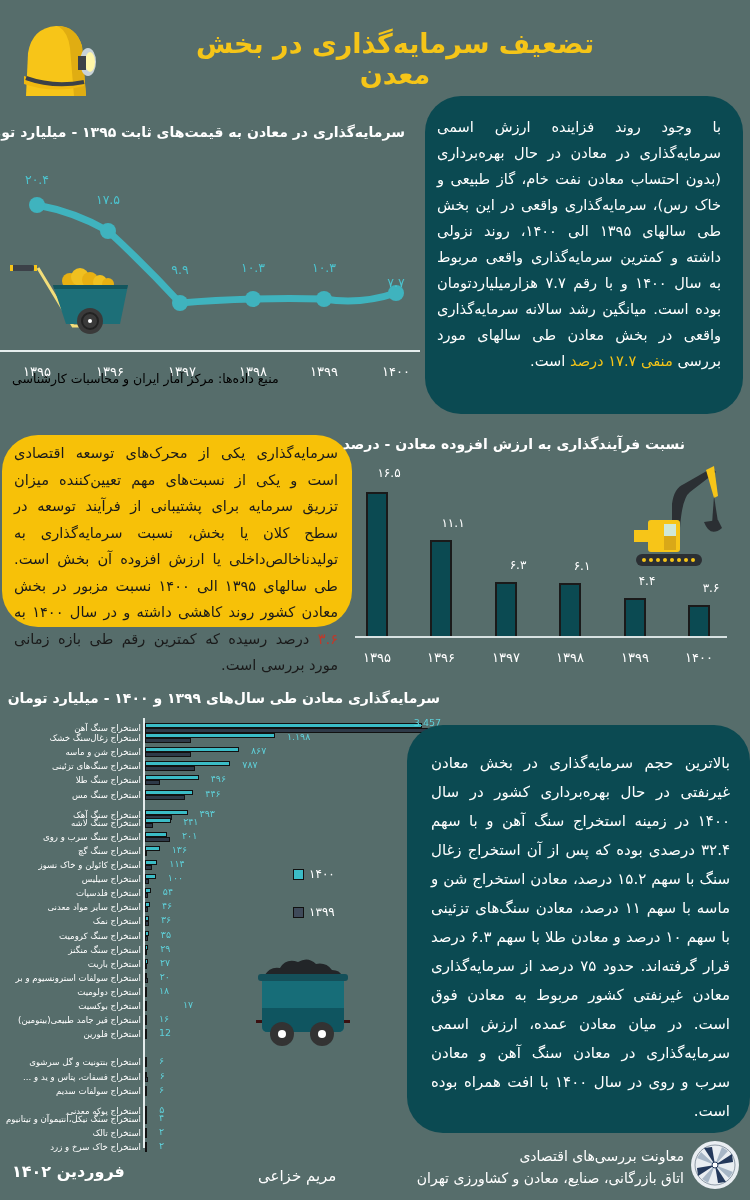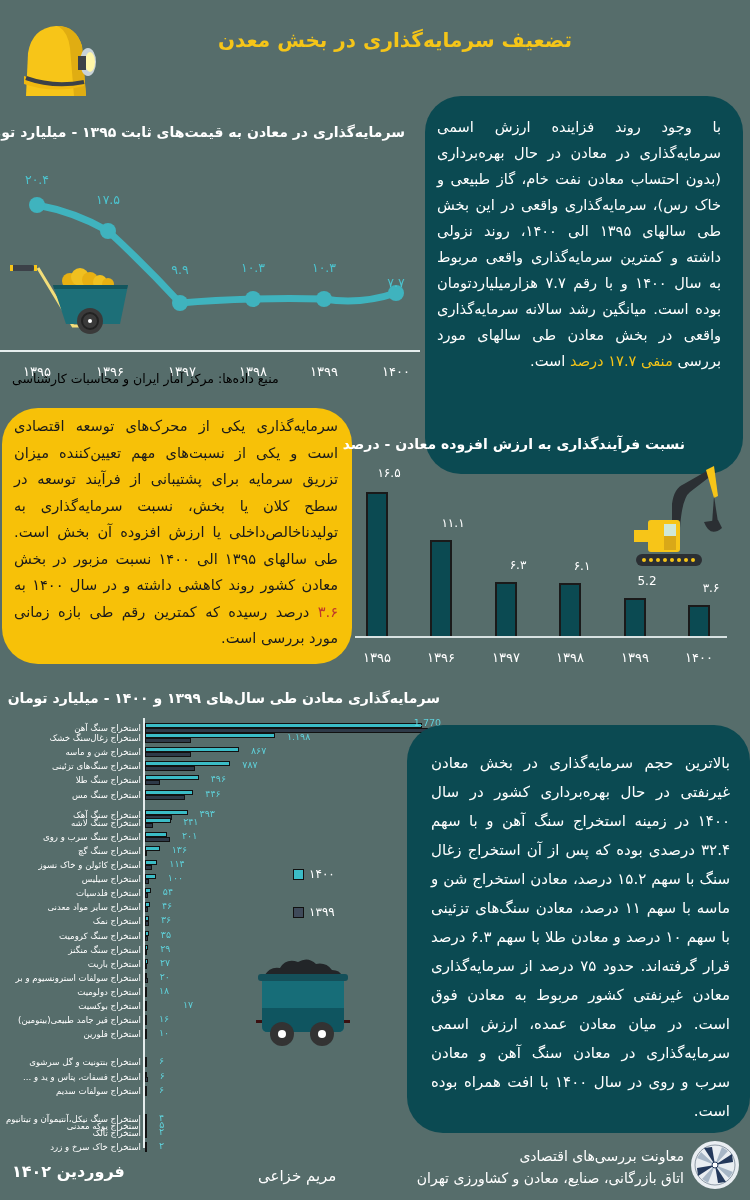--- a/index.html
+++ b/index.html
@@ -1,20 +1,20 @@
 <!DOCTYPE html>
 <html><head>
 <meta charset="utf-8">
 <style>
   * { box-sizing: border-box; margin: 0; padding: 0; }
   html, body { width: 750px; height: 1200px; background: #566d6b; overflow: hidden; }
   body { position: relative; font-family: "DejaVu Sans", sans-serif; color: #ffffff; }
   .abs { position: absolute; }
 
-  .main-title { left: 170px; top: 28px; width: 450px; text-align: center; font-size: 20px; font-weight: bold; color: #f5c518; direction: rtl; }
+  .main-title { left: 170px; top: 28px; width: 450px; text-align: center; font-size: 27px; font-weight: bold; color: #f5c518; direction: rtl; }
 
   .chart-title { font-size: 14px; font-weight: bold; color: #ffffff; direction: rtl; white-space: nowrap; }
 
   
   .box-dark { background: #0b4a52; border-radius: 36px; color: #ffffff; direction: rtl; text-align: justify; text-align-last: right; }
   .box-yellow { background: #f7c108; border-radius: 36px; color: #1a1a1a; direction: rtl; text-align: justify; text-align-last: right; }
   .box-text { font-size: 14.6px; line-height: 26px; }
   .hl-yellow { color: #f5c518; }
   .hl-red { color: #c0392b; }
 
@@ -97,29 +97,29 @@
     <path d="M45 23 L120 23 L112 62 L58 62 Z" fill="#1d6f78"></path>
     <path d="M45 23 L120 23 L119 27 L46 27 Z" fill="#14565e"></path>
     <circle cx="82" cy="59" r="13" fill="#3a3a3a"></circle>
     <circle cx="82" cy="59" r="8" fill="none" stroke="#222" stroke-width="2"></circle>
     <circle cx="82" cy="59" r="2" fill="#fff"></circle>
   </svg>
 </div>
 
 <div class="abs source" style="left:12px; top:371px;">منبع داده‌ها: مرکز آمار ایران و محاسبات کارشناسی</div>
 
-<div class="abs box-dark" style="left:425px; top:96px; width:318px; height:378px; padding:18px 22px 10px 12px;">
+<div class="abs box-dark" style="left:425px; top:96px; width:318px; height:318px; padding:18px 22px 10px 12px;">
   <p class="box-text">
     <span>با وجود روند فزاینده ارزش اسمی سرمایه‌گذاری در معادن در حال بهره‌برداری (بدون احتساب معادن نفت خام، گاز طبیعی و خاک رس)، سرمایه‌گذاری واقعی در این بخش طی سالهای ۱۳۹۵ الی ۱۴۰۰، روند نزولی داشته و کمترین سرمایه‌گذاری واقعی مربوط به سال ۱۴۰۰ و با رقم ۷.۷ هزارمیلیاردتومان بوده است. میانگین رشد سالانه سرمایه‌گذاری واقعی در بخش معادن طی سالهای مورد بررسی</span>
     <span class="hl-yellow">منفی ۱۷.۷ درصد</span>
     <span>است.</span>
   </p>
 </div>
 
-<div class="abs box-yellow" style="left:2px; top:408px; width:350px; height:256px; padding:5px 14px 5px 12px;">
+<div class="abs box-yellow" style="left:2px; top:435px; width:350px; height:192px; padding:5px 14px 5px 12px;">
   <p class="box-text" style="line-height:26.5px;">
     <span>سرمایه‌گذاری یکی از محرک‌های توسعه اقتصادی است و یکی از نسبت‌های مهم تعیین‌کننده میزان تزریق سرمایه برای پشتیبانی از فرآیند توسعه در سطح کلان یا بخش، نسبت سرمایه‌گذاری به تولیدناخالص‌داخلی یا ارزش افزوده آن بخش است. طی سالهای ۱۳۹۵ الی ۱۴۰۰ نسبت مزبور در بخش معادن کشور روند کاهشی داشته و در سال ۱۴۰۰ به</span>
     <span class="hl-red">۳.۶</span>
     <span>درصد رسیده که کمترین رقم طی بازه زمانی مورد بررسی است.</span>
   </p>
 </div>
 
 <div class="abs chart-title" style="right:65px; top:436px;">نسبت فرآیند‌گذاری به ارزش افزوده معادن - درصد</div>
 
 <div class="abs" style="left:634px; top:466px; width:90px; height:100px;">
@@ -152,41 +152,41 @@
   <div class="abs vbar" style="left:140px; top:122px; width:22px; height:55px;"></div>
   <div class="abs vbar" style="left:204px; top:123px; width:22px; height:54px;"></div>
   <div class="abs vbar" style="left:269px; top:138px; width:22px; height:39px;"></div>
   <div class="abs vbar" style="left:333px; top:145px; width:22px; height:32px;"></div>
   <div class="abs" style="left:0; top:176px; width:372px; height:2px; background:#d8e2e2;"></div>
 
   <div class="abs vbar-val" style="left:22px; top:6px;">۱۶.۵</div>
   <div class="abs vbar-val" style="left:86px; top:56px;">۱۱.۱</div>
   <div class="abs vbar-val" style="left:151px; top:98px;">۶.۳</div>
   <div class="abs vbar-val" style="left:215px; top:99px;">۶.۱</div>
-  <div class="abs vbar-val" style="left:280px; top:114px;">5.2</div>
+  <div class="abs vbar-val" style="left:280px; top:114px;">۴.۴</div>
   <div class="abs vbar-val" style="left:344px; top:121px;">۳.۶</div>
 
   <div class="abs axis-label" style="left:22px; top:190px;">۱۳۹۵</div>
   <div class="abs axis-label" style="left:86px; top:190px;">۱۳۹۶</div>
   <div class="abs axis-label" style="left:151px; top:190px;">۱۳۹۷</div>
   <div class="abs axis-label" style="left:215px; top:190px;">۱۳۹۸</div>
   <div class="abs axis-label" style="left:280px; top:190px;">۱۳۹۹</div>
   <div class="abs axis-label" style="left:344px; top:190px;">۱۴۰۰</div>
 </div>
 
 <div class="abs chart-title" style="right:310px; top:690px;">سرمایه‌گذاری معادن طی سال‌های ۱۳۹۹ و ۱۴۰۰ - میلیارد تومان</div>
 
 <div class="abs" style="left:143px; top:718px; width:2px; height:430px; background:#e6eeee;"></div>
 
 <div class="abs" style="left:145px; top:718px; width:300px; height:440px;" id="hbar-container">
     <div class="hb-row" style="top: 4px; left: 0px;">
       <div class="hb-label" style="right: auto; left: -400px; width: 396px; text-align: right;">استخراج سنگ آهن</div>
       <div class="hb-bar1400" style="width: 276.82px;"></div>
       <div class="hb-bar1399" style="width: 283px;"></div>
-      <div class="hb-val" style="top: -5px; left: 268.82px;">1.770</div>
+      <div class="hb-val" style="top: -5px; left: 268.82px;">3.457</div>
     </div>
     <div class="hb-row" style="top: 14.1px; left: 0px;">
       <div class="hb-label" style="right: auto; left: -400px; width: 396px; text-align: right;">استخراج زغال‌سنگ خشک</div>
       <div class="hb-bar1400" style="width: 129.898px;"></div>
       <div class="hb-bar1399" style="width: 45.5402px;"></div>
       <div class="hb-val" style="left: 141.898px;">۱.۱۹۸</div>
     </div>
     <div class="hb-row" style="top: 28.2px; left: 0px;">
       <div class="hb-label" style="right: auto; left: -400px; width: 396px; text-align: right;">استخراج شن و ماسه</div>
       <div class="hb-bar1400" style="width: 94.008px;"></div>
@@ -304,41 +304,41 @@
     <div class="hb-row" style="top: 296.1px; left: 0px;">
       <div class="hb-label" style="right: auto; left: -400px; width: 396px; text-align: right;">استخراج قیر جامد طبیعی(بیتومین)</div>
       <div class="hb-bar1400" style="width: 2px;"></div>
       <div class="hb-bar1399" style="width: 2px;"></div>
       <div class="hb-val" style="left: 14px;">۱۶</div>
     </div>
     <div class="hb-row" style="top: 310.2px; left: 0px;">
       <div class="hb-label" style="right: auto; left: -400px; width: 396px; text-align: right;">استخراج فلورین</div>
       <div class="hb-bar1400" style="width: 2px;"></div>
       <div class="hb-bar1399" style="width: 2px;"></div>
-      <div class="hb-val" style="left: 14px;">۱۰</div>
+      <div class="hb-val" style="left: 14px;">12</div>
     </div>
     <div class="hb-row" style="top: 338.4px; left: 0px;">
       <div class="hb-label" style="right: auto; left: -400px; width: 396px; text-align: right;">استخراج بنتونیت و گل سرشوی</div>
       <div class="hb-bar1400" style="width: 2px;"></div>
       <div class="hb-bar1399" style="width: 2px;"></div>
       <div class="hb-val" style="left: 14px;">۶</div>
     </div>
     <div class="hb-row" style="top: 352.5px; left: 0px;">
       <div class="hb-label" style="right: auto; left: -400px; width: 396px; text-align: right;">استخراج فسفات، پتاس و ید و ...</div>
       <div class="hb-bar1400" style="width: 2px;"></div>
       <div class="hb-bar1399" style="width: 2.71073px;"></div>
       <div class="hb-val" style="left: 14.7107px;">۶</div>
     </div>
     <div class="hb-row" style="top: 366.6px; left: 0px;">
       <div class="hb-label" style="right: auto; left: -400px; width: 396px; text-align: right;">استخراج سولفات سدیم</div>
       <div class="hb-bar1400" style="width: 2px;"></div>
       <div class="hb-bar1399" style="width: 2px;"></div>
       <div class="hb-val" style="left: 14px;">۶</div>
     </div>
-    <div class="hb-row" style="top: 402px; left: 0px;">
+    <div class="hb-row" style="top: 387px; left: 0px;">
       <div class="hb-label" style="right: auto; left: -400px; width: 396px; text-align: right;">استخراج پوکه معدنی</div>
       <div class="hb-bar1400" style="width: 2px;"></div>
       <div class="hb-bar1399" style="width: 2.16858px;"></div>
       <div class="hb-val" style="left: 14.1686px;">۵</div>
     </div>
     <div class="hb-row" style="top: 394.8px; left: 0px;">
       <div class="hb-label" style="right: auto; left: -400px; width: 396px; text-align: right;">استخراج سنگ نیکل،آنتیموآن و تیتانیوم</div>
       <div class="hb-bar1400" style="width: 2px;"></div>
       <div class="hb-bar1399" style="width: 2px;"></div>
       <div class="hb-val" style="left: 14px;">۴</div>

